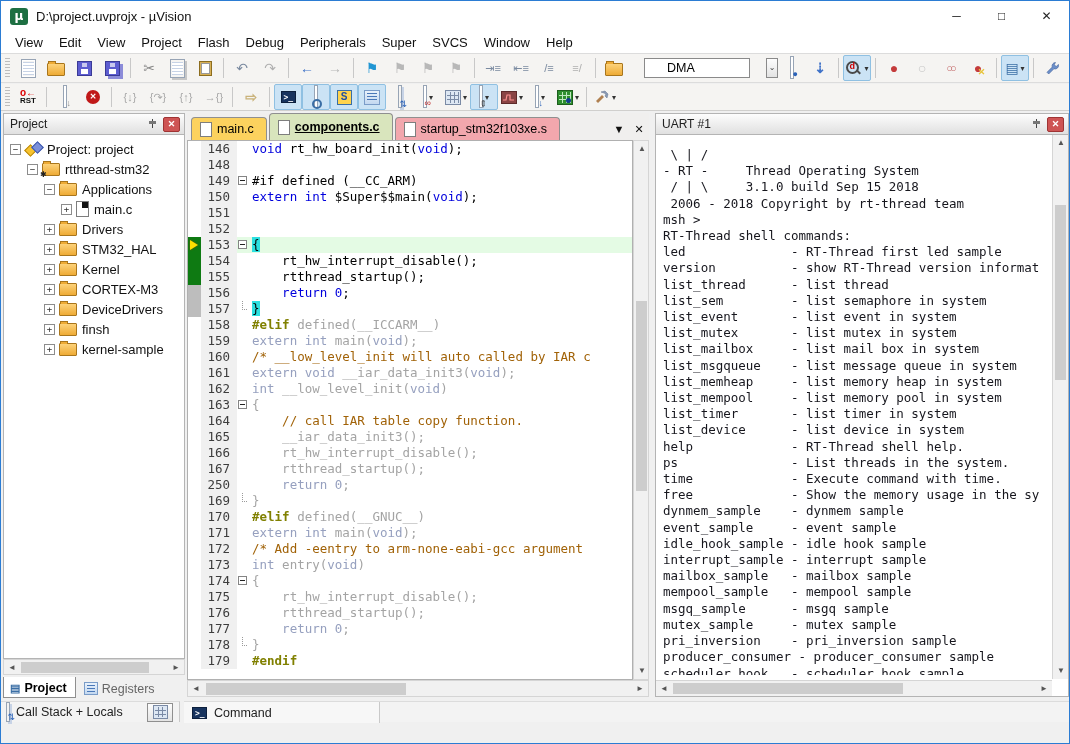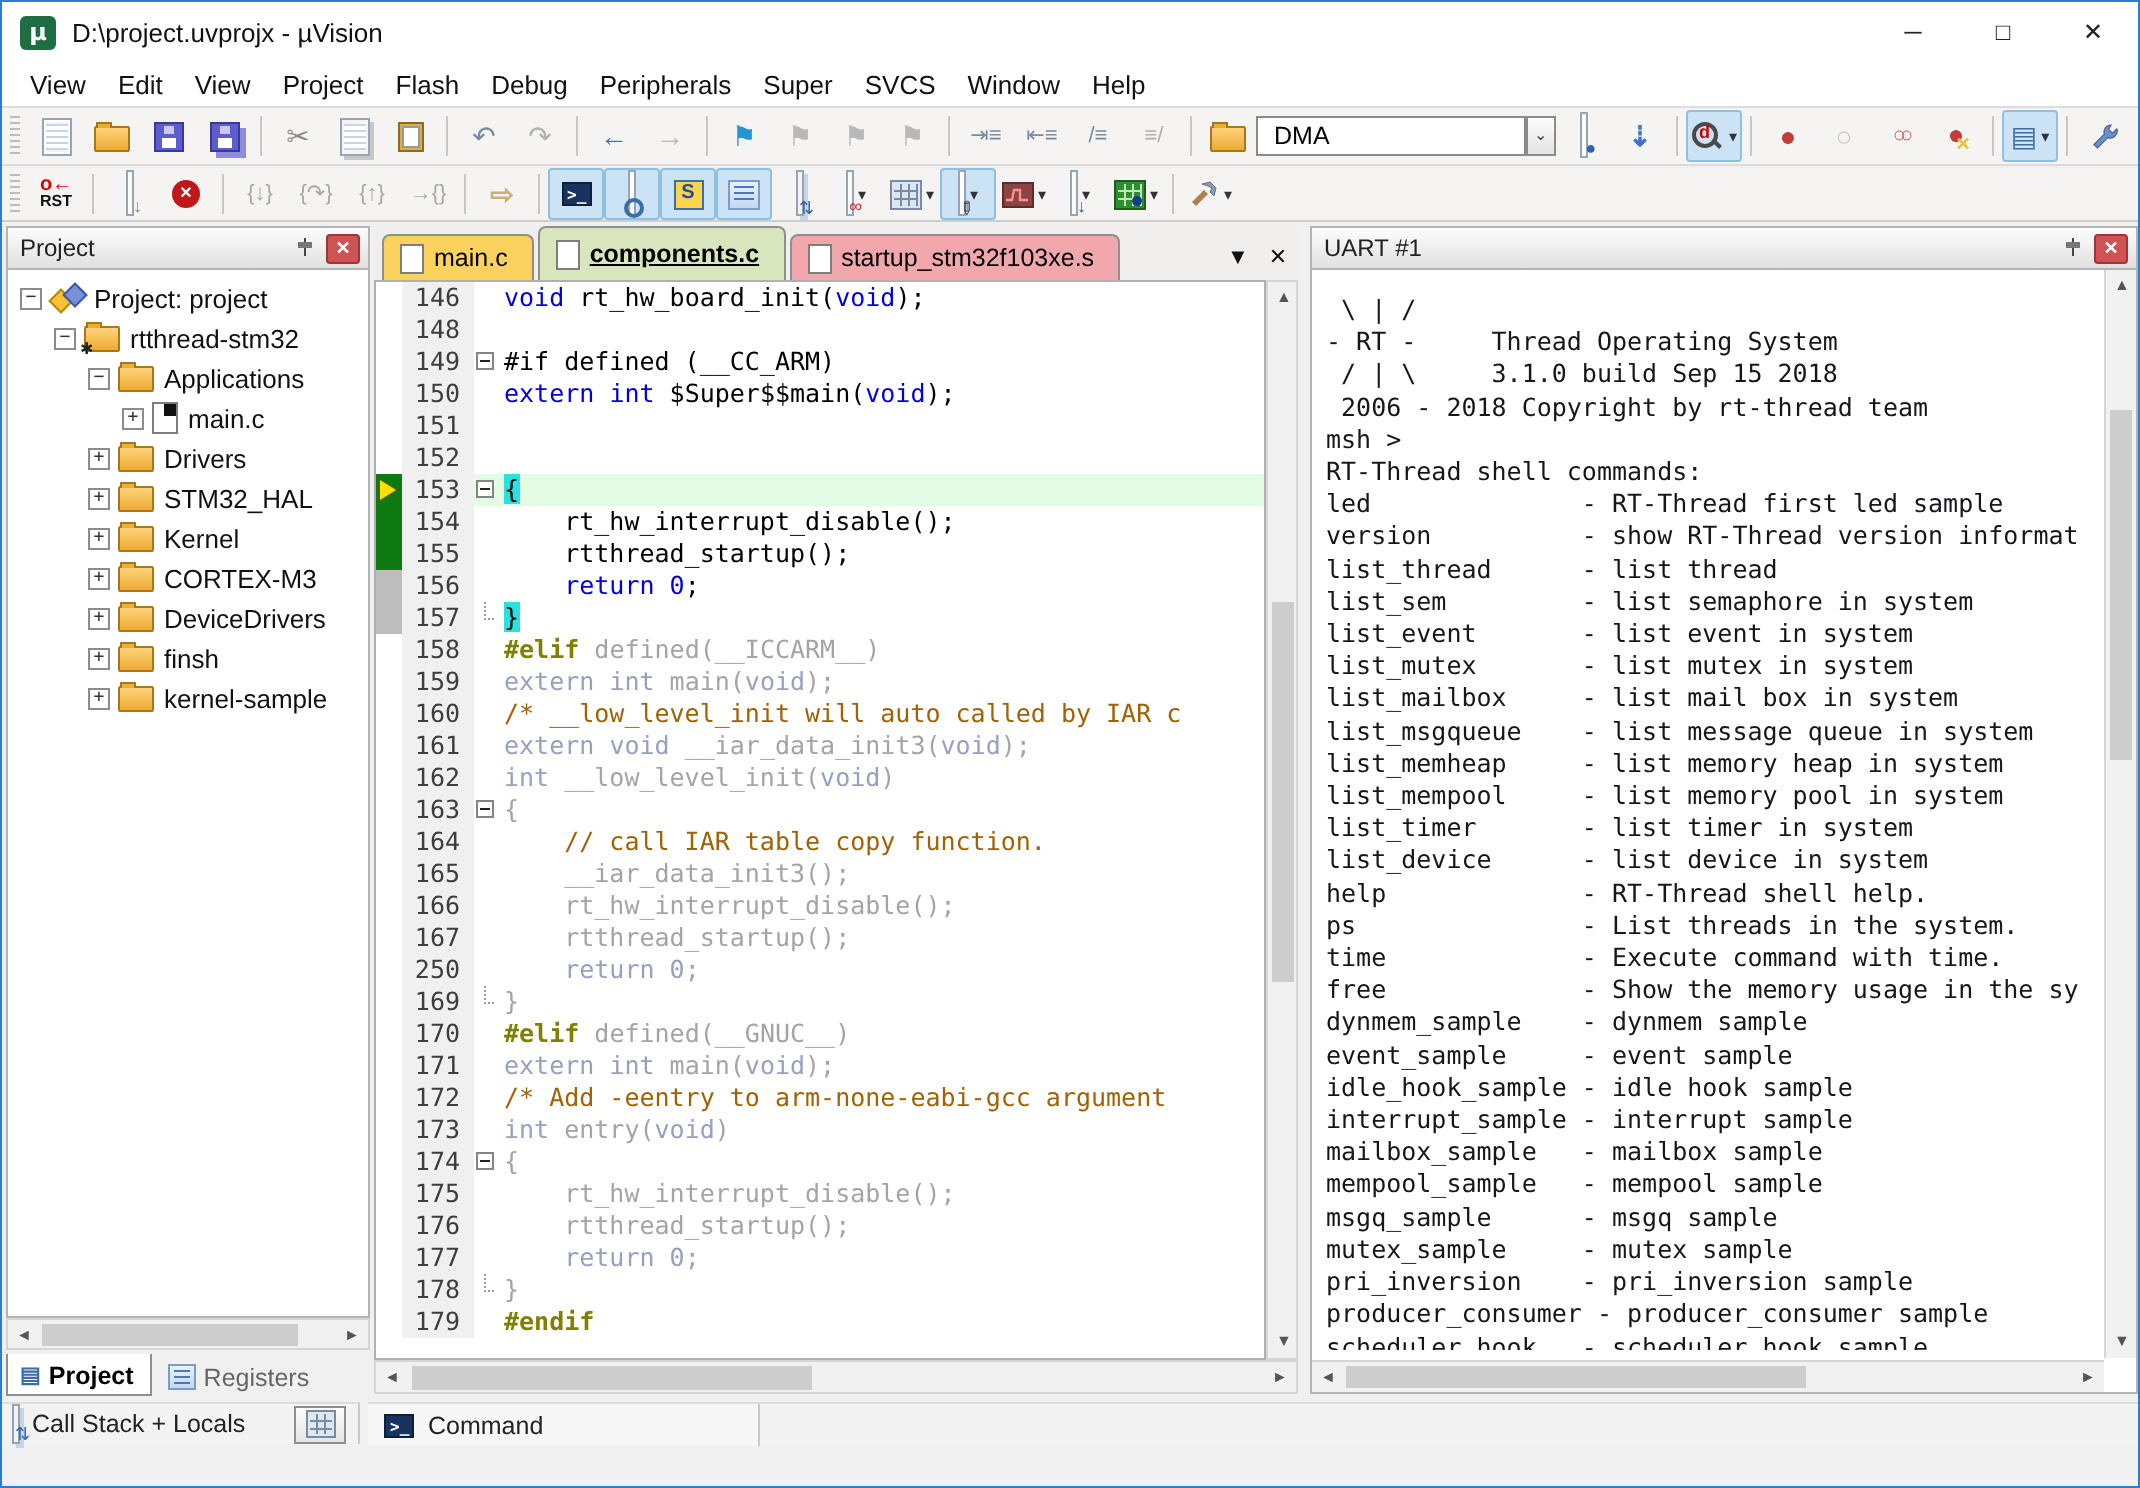--- a/index.html
+++ b/index.html
@@ -228,21 +228,21 @@
   <span class="tbtn">
       <span class="gl sm" style="color:#7a8aa0">/≡</span>
     </span>
   <span class="tbtn">
       <span class="gl sm" style="color:#b0b0b0">≡/</span>
     </span>
   <span class="sep"></span>
   <span class="tbtn">
       <span class="i-folder"></span>
     </span>
-  <span style="width:150px;height:20px;border:1px solid #8a8a8a;background:#fff;display:flex;align-items:center;padding-left:8px;font-size:12.5px;box-sizing:border-box;margin:0 0">DMA</span>
+  <span style="width:150px;height:20px;border:1px solid #8a8a8a;background:#fff;display:flex;align-items:center;padding-left:22px;font-size:12.5px;box-sizing:border-box;margin:0 16px">DMA</span>
   <span style="width:17px;height:20px;border:1px solid #8a8a8a;background:linear-gradient(#fdfdfd,#e3e3e3);text-align:center;line-height:18px;font-size:8px;color:#444;box-sizing:border-box">⌄</span>
   <span class="tbtn">
       <span class="pgover"><span class="i-page"></span><span class="ov" style="color:#2a62b8;right:-4px;bottom:-2px">●</span></span>
     </span>
   <span class="tbtn">
       <span class="gl" style="color:#3f72c8;font-weight:bold">⇣</span>
     </span>
   <span class="sep"></span>
   <span class="tbtn hl">
       <span class="i-magd">

